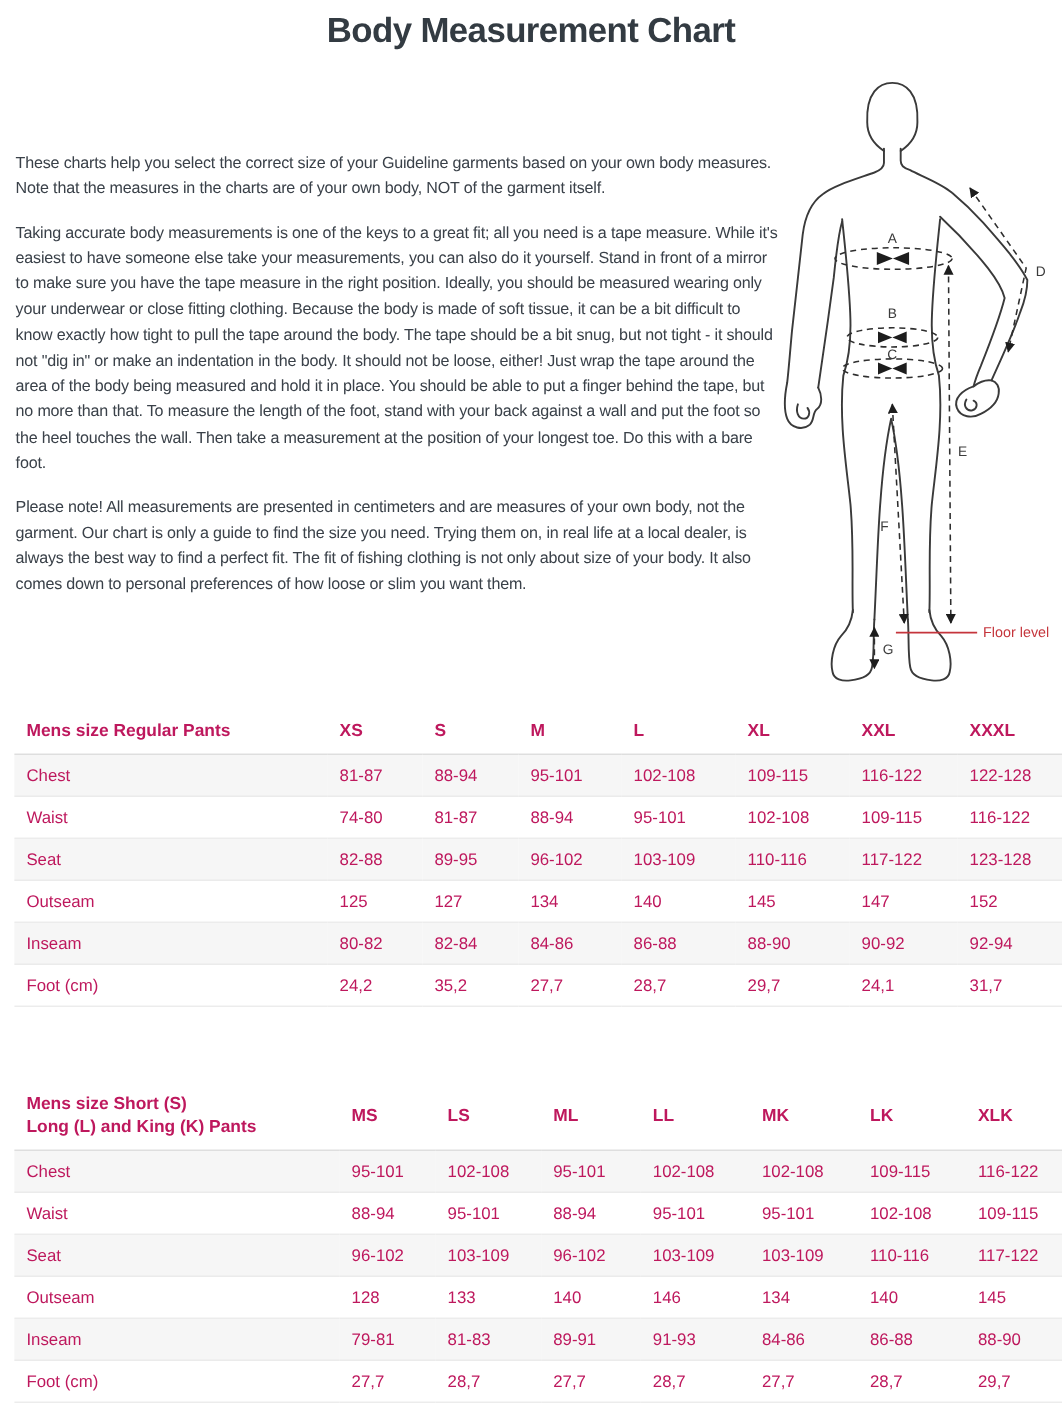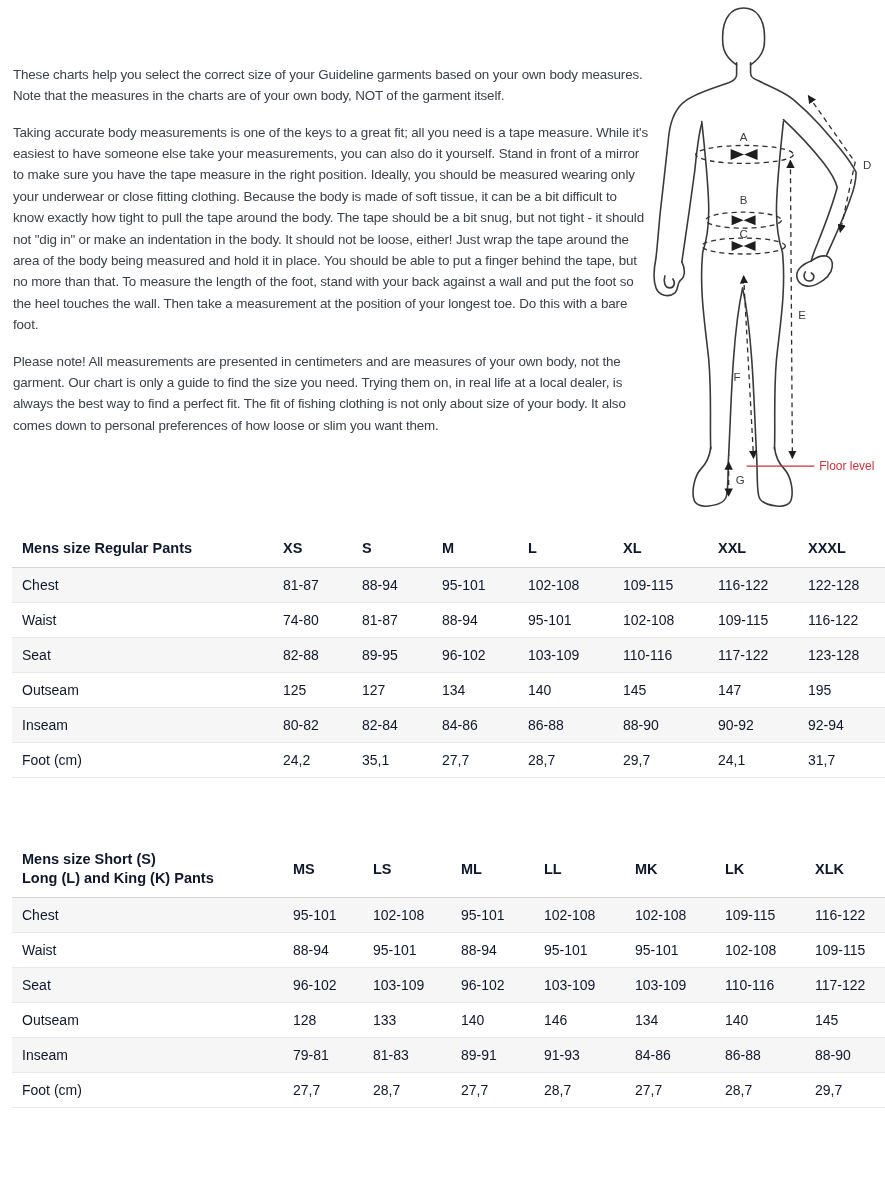--- a/index.html
+++ b/index.html
@@ -12,35 +12,36 @@
   .intro-row { display:flex; align-items:center; padding-left:13px; }
   .intro-text { width:636px; font-size:13.4px; line-height:21.4px; letter-spacing:-0.15px; }
   .intro-text p { margin:0 0 15px 0; }
   .legend { margin-top:22px; white-space:pre-wrap; font-size:13.8px; }
 
   .figure-wrap { width:236px; margin-left:0; }
   svg.body-figure { display:block; width:236px; height:515px; }
   svg.body-figure text { font-family:"Liberation Sans","DejaVu Sans",sans-serif; }
 
   table.size-table { border-collapse:collapse; width:873px; margin:14px 0 0 12px;
-                     table-layout:fixed; font-size:14px; color:#0f172a; }
+                     table-layout:fixed; font-size:14px; color:#be185d; }
   table.size-table th { text-align:left; font-weight:700; padding:10px 10px 9px 10px;
                         vertical-align:middle; font-size:14.5px; line-height:19px; }
   table.size-table td { padding:8px 10px; line-height:18px; }
   table.size-table thead tr { border-bottom:1px solid #d6d6d6; }
   table.size-table tbody tr { border-bottom:1px solid #e8e8e8; }
   table.size-table tbody tr:nth-child(odd) { background:#f6f6f6; }
   table.t2 { margin-top:62px; }
   .two-line span { display:block; }
 </style>
 </head>
 <body>
 
 <div class="page">
 
+  <h1 class="title">Body Measurement Chart</h1>
 
   <div class="intro-row">
     <div class="intro-text">
       <p>These charts help you select the correct size of your Guideline garments based on your own body measures. Note that the measures in the charts are of your own body, NOT of the garment itself.</p>
       <p>Taking accurate body measurements is one of the keys to a great fit; all you need is a tape measure. While it's easiest to have someone else take your measurements, you can also do it yourself. Stand in front of a mirror to make sure you have the tape measure in the right position. Ideally, you should be measured wearing only your underwear or close fitting clothing. Because the body is made of soft tissue, it can be a bit difficult to know exactly how tight to pull the tape around the body. The tape should be a bit snug, but not tight - it should not "dig in" or make an indentation in the body. It should not be loose, either! Just wrap the tape around the area of the body being measured and hold it in place. You should be able to put a finger behind the tape, but no more than that. To measure the length of the foot, stand with your back against a wall and put the foot so the heel touches the wall. Then take a measurement at the position of your longest toe. Do this with a bare foot.</p>
       <p>Please note! All measurements are presented in centimeters and are measures of your own body, not the garment. Our chart is only a guide to find the size you need. Trying them on, in real life at a local dealer, is always the best way to find a perfect fit. The fit of fishing clothing is not only about size of your body. It also comes down to personal preferences of how loose or slim you want them.</p>
     </div>
 
     <div class="figure-wrap">
       <svg class="body-figure" viewBox="0 0 237 515">
@@ -158,36 +159,36 @@
         <td>123-128</td>
       </tr>
       <tr>
         <td>Outseam</td>
         <td>125</td>
         <td>127</td>
         <td>134</td>
         <td>140</td>
         <td>145</td>
         <td>147</td>
-        <td>195</td>
+        <td>152</td>
       </tr>
       <tr>
         <td>Inseam</td>
         <td>80-82</td>
         <td>82-84</td>
         <td>84-86</td>
         <td>86-88</td>
         <td>88-90</td>
         <td>90-92</td>
         <td>92-94</td>
       </tr>
       <tr>
         <td>Foot (cm)</td>
         <td>24,2</td>
-        <td>35,1</td>
+        <td>35,2</td>
         <td>27,7</td>
         <td>28,7</td>
         <td>29,7</td>
         <td>24,1</td>
         <td>31,7</td>
       </tr>
     </tbody>
   </table>
 
   <table class="size-table t2">

